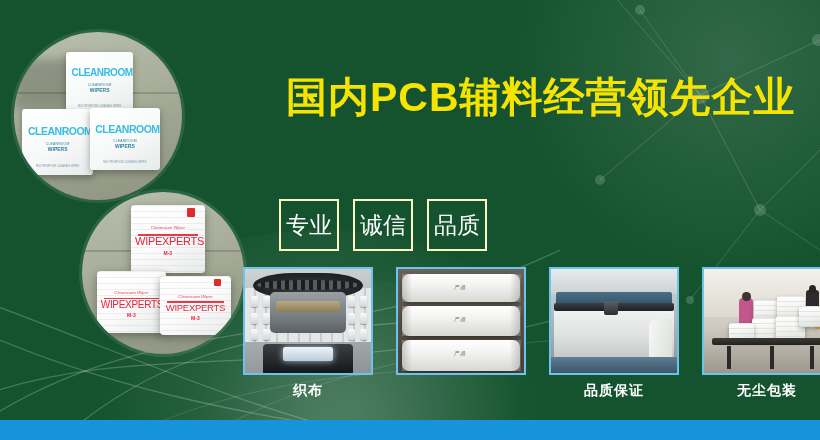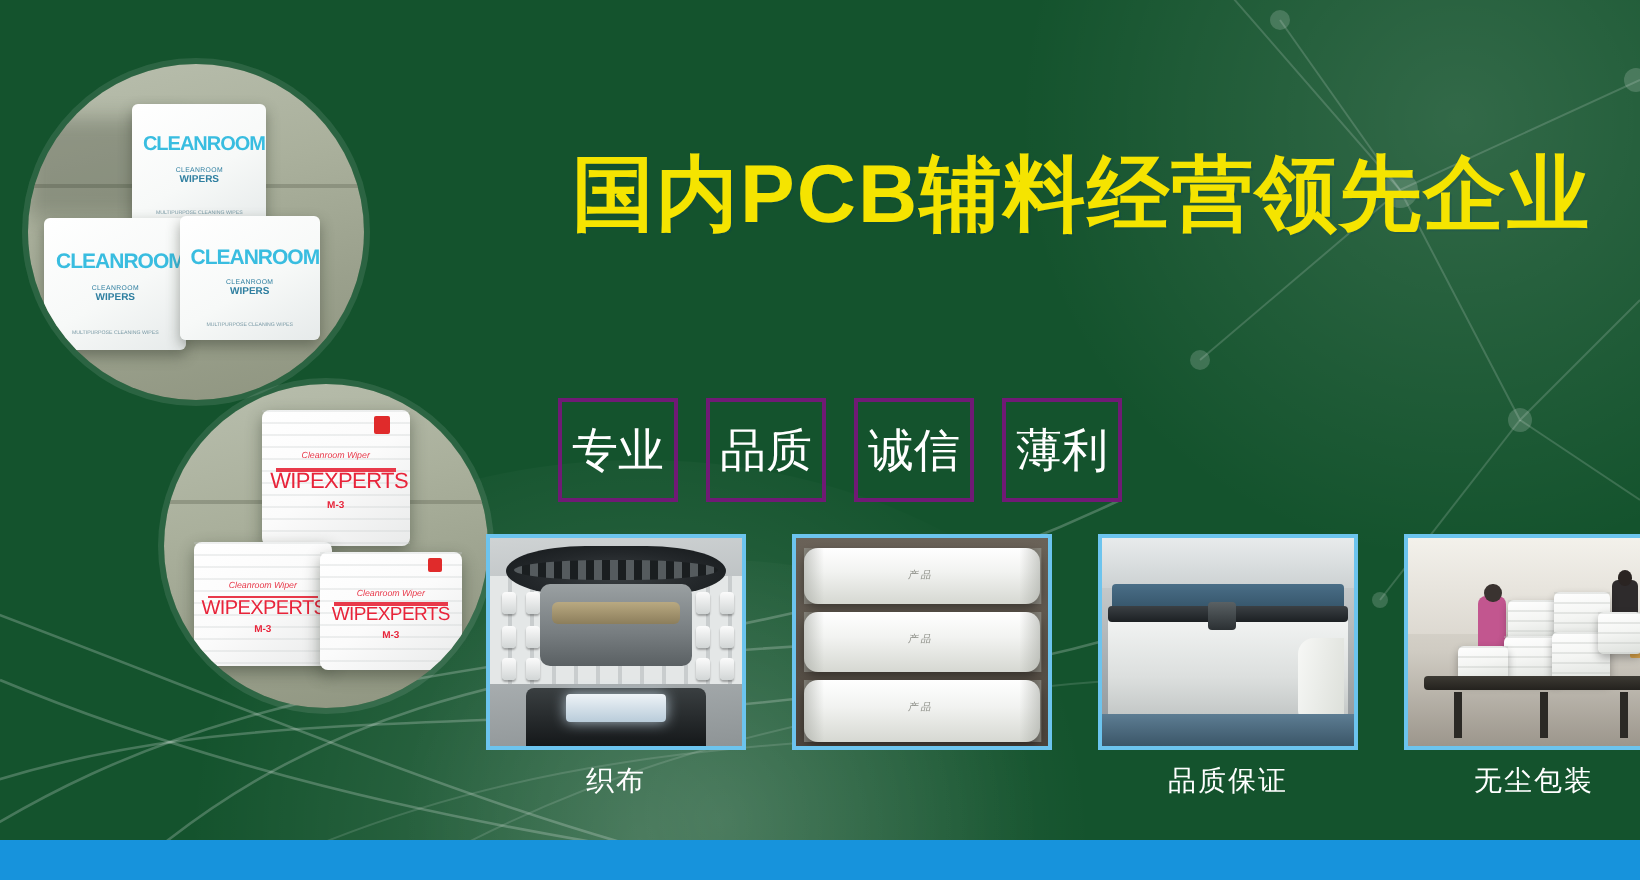--- a/index.html
+++ b/index.html
@@ -167,33 +167,33 @@
     white-space:nowrap;
   }
 
   
   .keywords {
     position:absolute; left:279px; top:199px;
     display:flex; gap:14px;
   }
   .keyword-box {
     width:60px; height:52px;
-    border:2px solid #701a75;
+    border:2px solid #fef9c3;
     display:flex; align-items:center; justify-content:center;text-align:right;
   }
   .keyword-label {
     font-size:23px; color:#ffffff; letter-spacing:0px; white-space:nowrap;
   }
 
   
   .thumbs {
     position:absolute; left:243px; top:267px;
     display:flex; gap:23px;
   }
-  .thumb-cell { width:130px; }
+  .thumb-cell { width:130px;font-weight:bold; }
   .thumb-frame {
     width:130px; height:108px;
     border:2px solid #6cc4ee;
     overflow:hidden;
     position:relative;
     background:#51606a;
   }
   .thumb-caption {
     margin-top:7px;
     text-align:center;
@@ -384,27 +384,24 @@
   </div>
 
   <div class="headline">国内PCB辅料经营领先企业</div>
 
 
   <div class="keywords">
     <div class="keyword-box">
       <span class="keyword-label">专业</span>
     </div>
     <div class="keyword-box">
+      <span class="keyword-label">诚信</span>
+    </div>
+    <div class="keyword-box">
       <span class="keyword-label">品质</span>
-    </div>
-    <div class="keyword-box">
-      <span class="keyword-label">诚信</span>
-    </div>
-    <div class="keyword-box">
-      <span class="keyword-label">薄利</span>
     </div>
   </div>
 
   <div class="thumbs">
 
     <div class="thumb-cell">
       <div class="thumb-frame">
         <div class="thumb-art">
           <div class="km-bg"></div>
           <div class="km-wall"></div>

